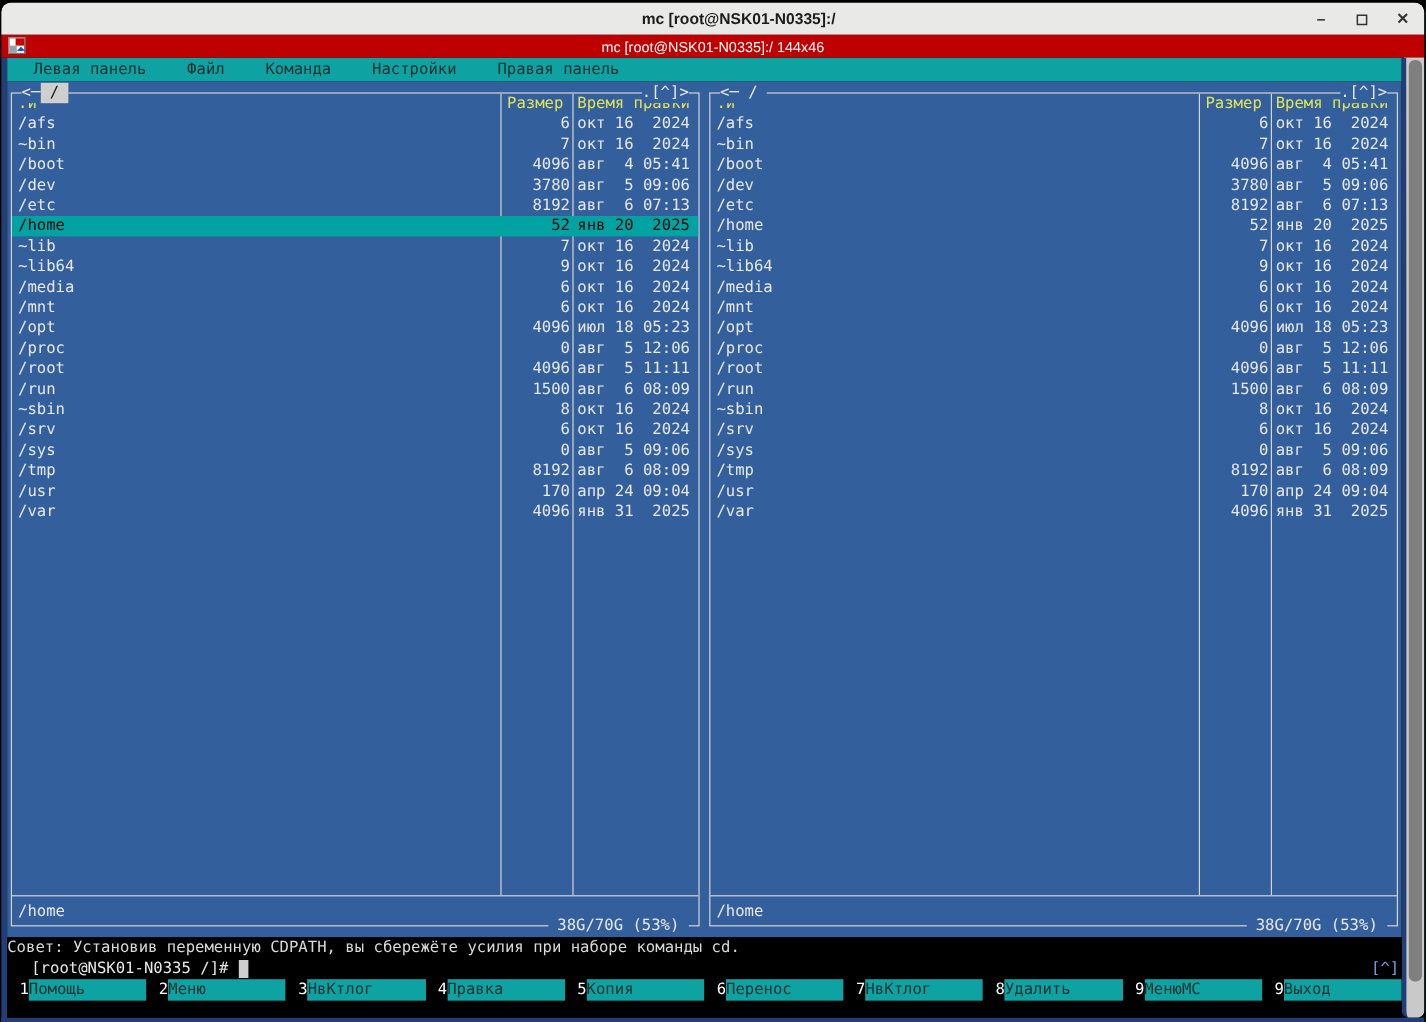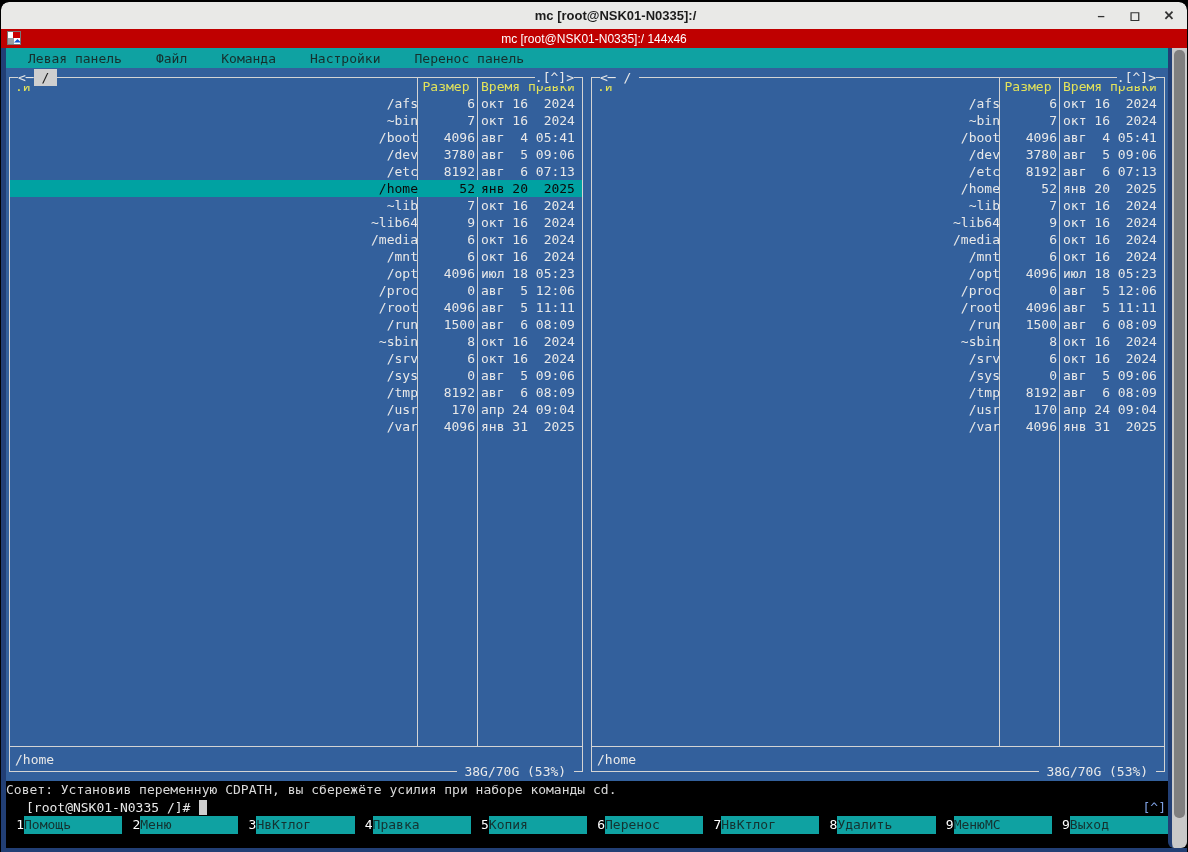--- a/index.html
+++ b/index.html
@@ -54,21 +54,21 @@
   .pt-path.active { background:#cfcfcf; color:#1a1a1a; }
   .pb { position:absolute; bottom:-9px; right:8px; height:17px; line-height:17px;
         background:#33609c; color:#e8e8e8; white-space:pre; z-index:3; }
 
   .panel-body { flex:1; position:relative; display:flex; flex-direction:column;
                 overflow:hidden; min-height:0; }
   .vdiv { position:absolute; top:0; bottom:0; width:1px; background:#d4d4d4; }
   .vdiv1 { right:164px; } .vdiv2 { right:104px; }
 
   .row { display:flex; flex:0 0 17px; height:17px; line-height:17px; white-space:pre; }
-  .cell-name { flex:1; padding-left:5px; overflow:hidden; position:relative;text-align:right; }
+  .cell-name { flex:1; padding-left:5px; overflow:hidden; position:relative; }
   .cell-size { width:60px; text-align:right; padding-right:3px; }
   .cell-date { width:104px; text-align:center; padding-right:4px; }
 
   .hdr-row { color:#e3e35a; }
   .hdr-row .cell-name { text-align:center; }
   .hdr-row .sort-ind { position:absolute; left:5px; top:0; }
   .hdr-row .cell-size, .hdr-row .cell-date { text-align:center; padding-right:4px; }
 
   .rows-host { display:flex; flex-direction:column; }
   .row.selected { background:#00a2a2; color:#0a0a0a; position:relative; z-index:1; }
@@ -123,21 +123,21 @@
   </div>
 
   <div class="terminal">
     <div class="term-content">
 
       <div class="menubar">
         <span class="menu-item">Левая панель</span>
         <span class="menu-item">Файл</span>
         <span class="menu-item">Команда</span>
         <span class="menu-item">Настройки</span>
-        <span class="menu-item">Перенос панель</span>
+        <span class="menu-item">Правая панель</span>
       </div>
 
       <div class="panels">
 
         <div class="panel">
           <div class="pt pt-left">
             <span class="pt-back">&lt;─</span>
             <span class="pt-path active"> / </span>
           </div>
           <div class="pt pt-right">.[^]&gt;</div>

